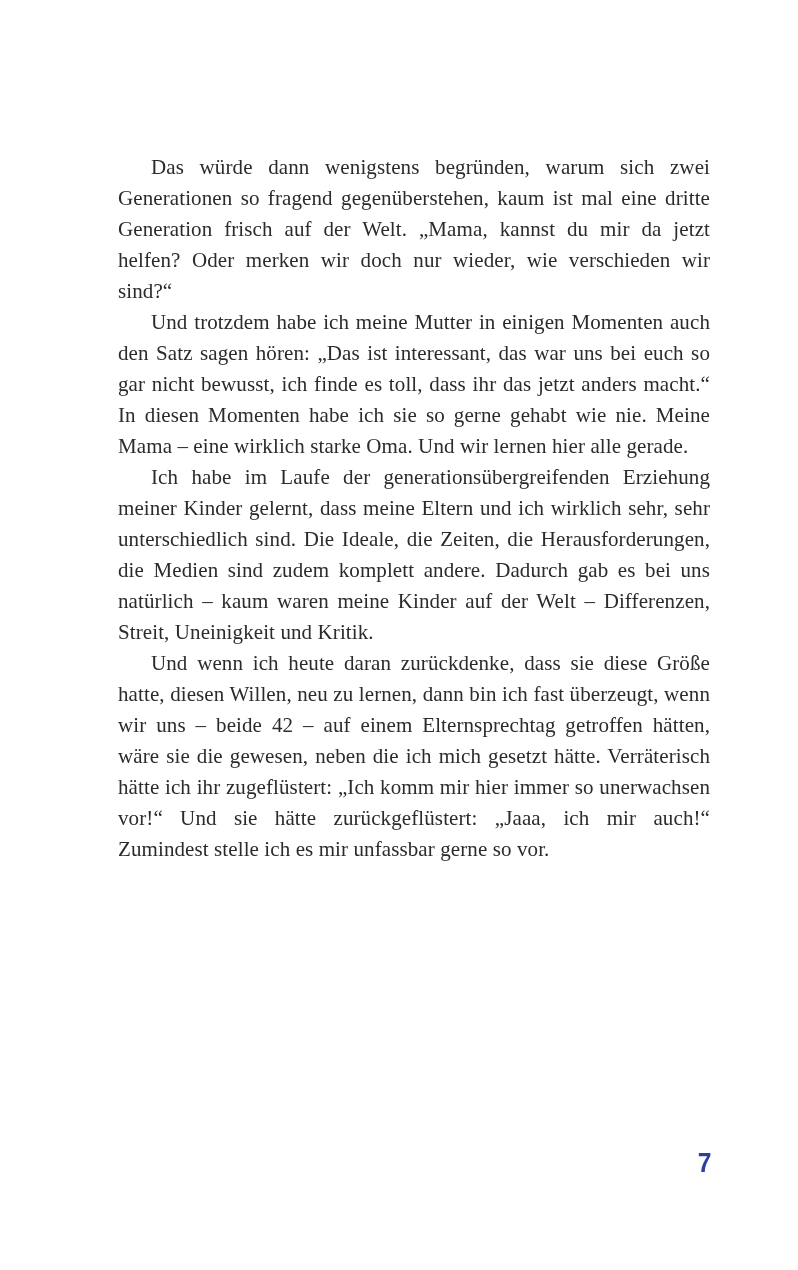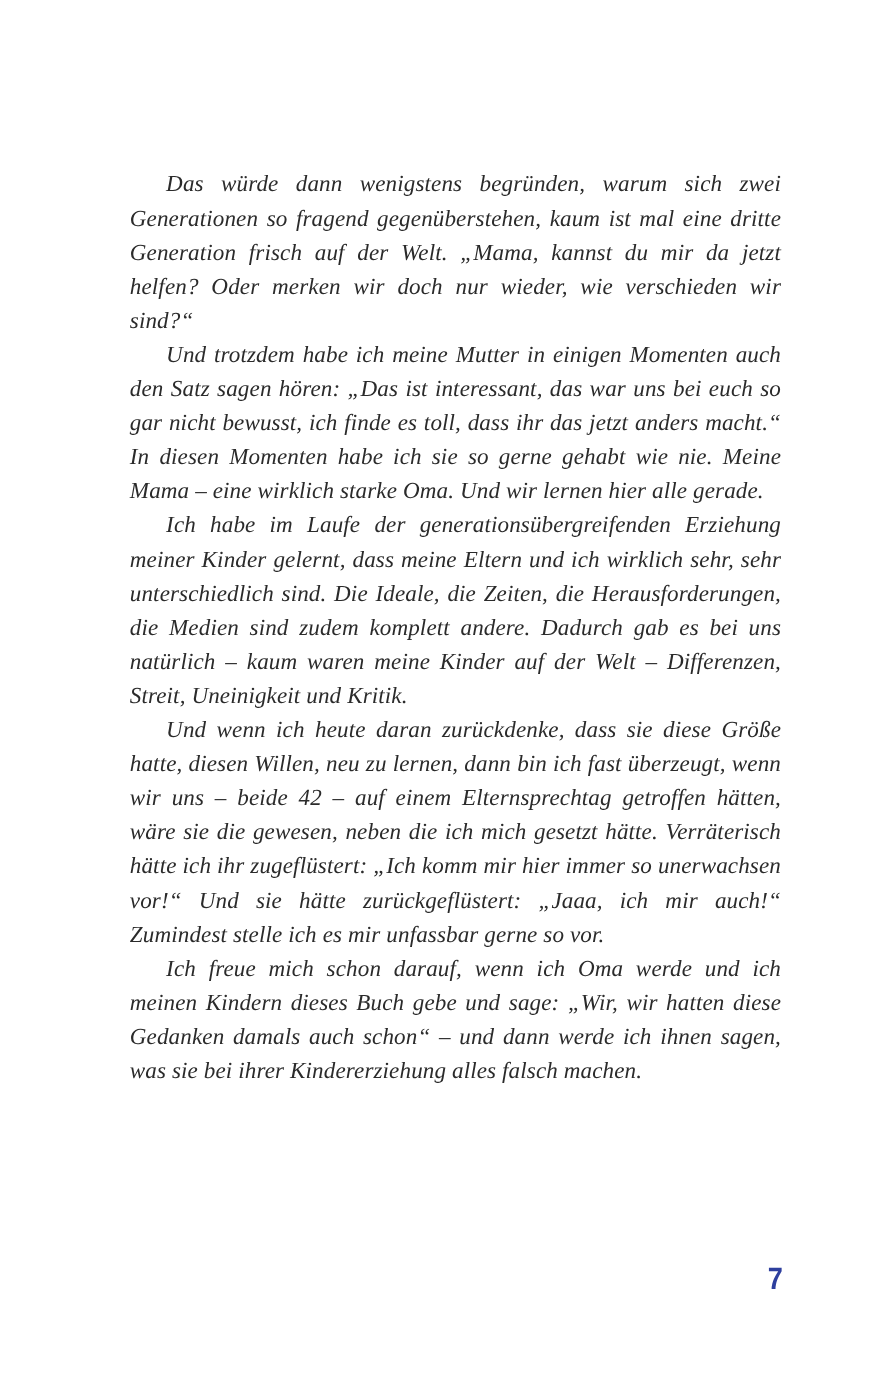--- a/index.html
+++ b/index.html
@@ -23,21 +23,20 @@
     color: #2b2b2b;
     font-size: 21px;
     line-height: 31px;
     text-align: justify;
     letter-spacing: 0.1px;
   }
   .content p {
     margin: 0;
     padding: 0;
     text-indent: 33px;
-    font-style: italic;
   }
   .page-number {
     position: absolute;
     top: 1144px;
     right: 86px;
     font-family: "Liberation Sans", sans-serif;
     font-weight: 700;
     font-size: 28px;
     line-height: 38px;
     color: #2e3f9e;
@@ -47,16 +46,15 @@
 </style>
 </head>
 <body>
 
 <div class="book-page">
   <div class="content">
     <p>Das würde dann wenigstens begründen, warum sich zwei Generationen so fragend gegenüberstehen, kaum ist mal eine dritte Generation frisch auf der Welt. „Mama, kannst du mir da jetzt helfen? Oder merken wir doch nur wieder, wie verschieden wir sind?“</p>
     <p>Und trotzdem habe ich meine Mutter in einigen Momenten auch den Satz sagen hören: „Das ist interessant, das war uns bei euch so gar nicht bewusst, ich finde es toll, dass ihr das jetzt anders macht.“ In diesen Momenten habe ich sie so gerne gehabt wie nie. Meine Mama – eine wirklich starke Oma. Und wir lernen hier alle gerade.</p>
     <p>Ich habe im Laufe der generationsübergreifenden Erziehung meiner Kinder gelernt, dass meine Eltern und ich wirklich sehr, sehr unterschiedlich sind. Die Ideale, die Zeiten, die Herausforderungen, die Medien sind zudem komplett andere. Dadurch gab es bei uns natürlich – kaum waren meine Kinder auf der Welt – Differenzen, Streit, Uneinigkeit und Kritik.</p>
     <p>Und wenn ich heute daran zurückdenke, dass sie diese Größe hatte, diesen Willen, neu zu lernen, dann bin ich fast überzeugt, wenn wir uns – beide 42 – auf einem Elternsprechtag getroffen hätten, wäre sie die gewesen, neben die ich mich gesetzt hätte. Verräterisch hätte ich ihr zugeflüstert: „Ich komm mir hier immer so unerwachsen vor!“ Und sie hätte zurückgeflüstert: „Jaaa, ich mir auch!“ Zumindest stelle ich es mir unfassbar gerne so vor.</p>
-    <p>Ich freue mich schon darauf, wenn ich Oma werde und ich meinen Kindern dieses Buch gebe und sage: „Wir, wir hatten diese Gedanken damals auch schon“ – und dann werde ich ihnen sagen, was sie bei ihrer Kindererziehung alles falsch machen.</p>
   </div>
   <div class="page-number">7</div>
 </div>
 
 </body></html>

